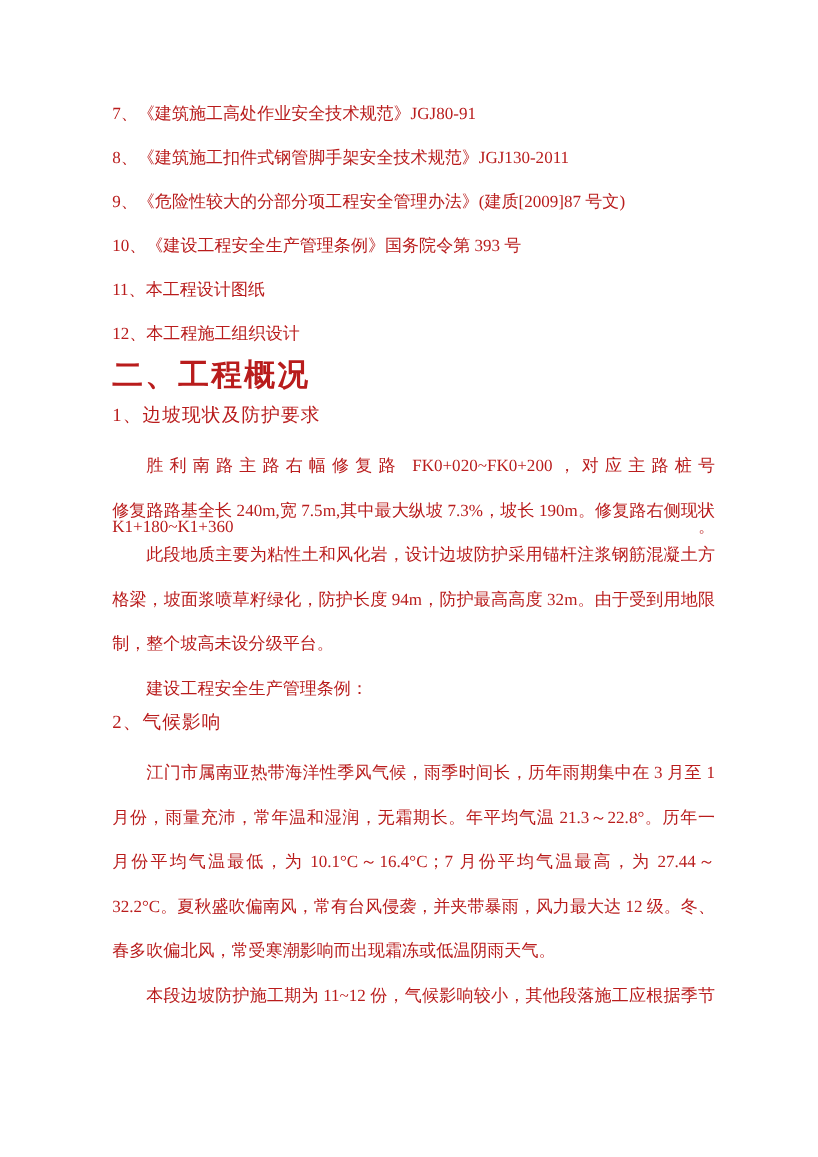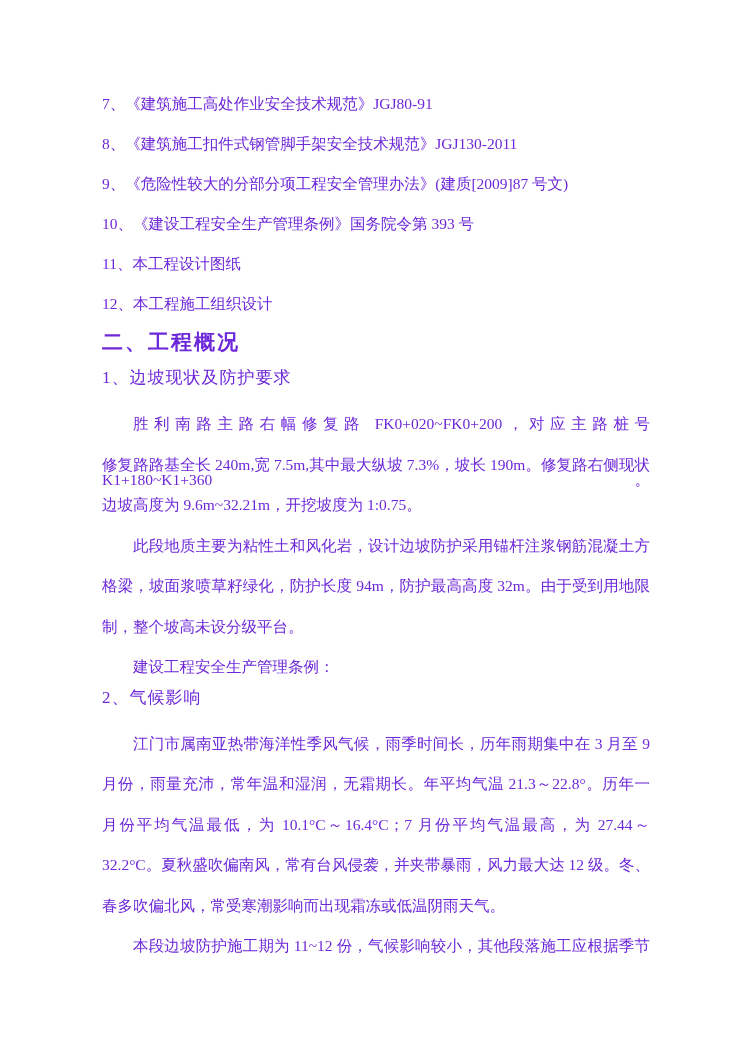--- a/index.html
+++ b/index.html
@@ -7,39 +7,39 @@
     padding: 0;
     background: #ffffff;
   }
   .page {
     position: relative;
     width: 744px;
     height: 1052px;
     background: #ffffff;
     overflow: hidden;
     font-family: "Liberation Serif", "DejaVu Serif", serif;
-    color: #6d28d9;
+    color: #b91c1c;
   }
   .content {
     position: absolute;
     left: 102px;
     top: 84px;
     width: 548px;
   }
   .ref-line {
     height: 40px;
     line-height: 40px;
     font-size: 15.5px;
     white-space: nowrap;
     text-align: left;
   }
   .h2 {
     height: 36px;
     line-height: 36px;
-    font-size: 21px;
+    font-size: 28px;
     font-weight: bold;
     letter-spacing: 2px;
     white-space: nowrap;
   }
   .h3 {
     height: 36px;
     line-height: 36px;
     font-size: 17px;
     font-weight: normal;
     letter-spacing: 1px;
@@ -72,37 +72,36 @@
     <div class="ref-line">11、本工程设计图纸</div>
     <div class="ref-line">12、本工程施工组织设计</div>
 
     <div class="h2">二、工程概况</div>
 
     <div class="h3">1、边坡现状及防护要求</div>
 
     <div>
       <div class="bline just indent">胜利南路主路右幅修复路 FK0+020~FK0+200，对应主路桩号 K1+180~K1+360。</div>
       <div class="bline just">修复路路基全长 240m,宽 7.5m,其中最大纵坡 7.3%，坡长 190m。修复路右侧现状</div>
-      <div class="bline">边坡高度为 9.6m~32.21m，开挖坡度为 1:0.75。</div>
     </div>
 
     <div>
       <div class="bline just indent">此段地质主要为粘性土和风化岩，设计边坡防护采用锚杆注浆钢筋混凝土方</div>
       <div class="bline just">格梁，坡面浆喷草籽绿化，防护长度 94m，防护最高高度 32m。由于受到用地限</div>
       <div class="bline">制，整个坡高未设分级平台。</div>
     </div>
 
     <div>
       <div class="bline indent">建设工程安全生产管理条例：</div>
     </div>
 
     <div class="h3">2、气候影响</div>
 
     <div>
-      <div class="bline just indent">江门市属南亚热带海洋性季风气候，雨季时间长，历年雨期集中在 3 月至 9</div>
+      <div class="bline just indent">江门市属南亚热带海洋性季风气候，雨季时间长，历年雨期集中在 3 月至 1</div>
       <div class="bline just">月份，雨量充沛，常年温和湿润，无霜期长。年平均气温 21.3～22.8°。历年一</div>
       <div class="bline just">月份平均气温最低，为 10.1°C～16.4°C；7 月份平均气温最高，为 27.44～</div>
       <div class="bline just">32.2°C。夏秋盛吹偏南风，常有台风侵袭，并夹带暴雨，风力最大达 12 级。冬、</div>
       <div class="bline">春多吹偏北风，常受寒潮影响而出现霜冻或低温阴雨天气。</div>
     </div>
 
     <div>
       <div class="bline just indent">本段边坡防护施工期为 11~12 份，气候影响较小，其他段落施工应根据季节</div>
     </div>
 

